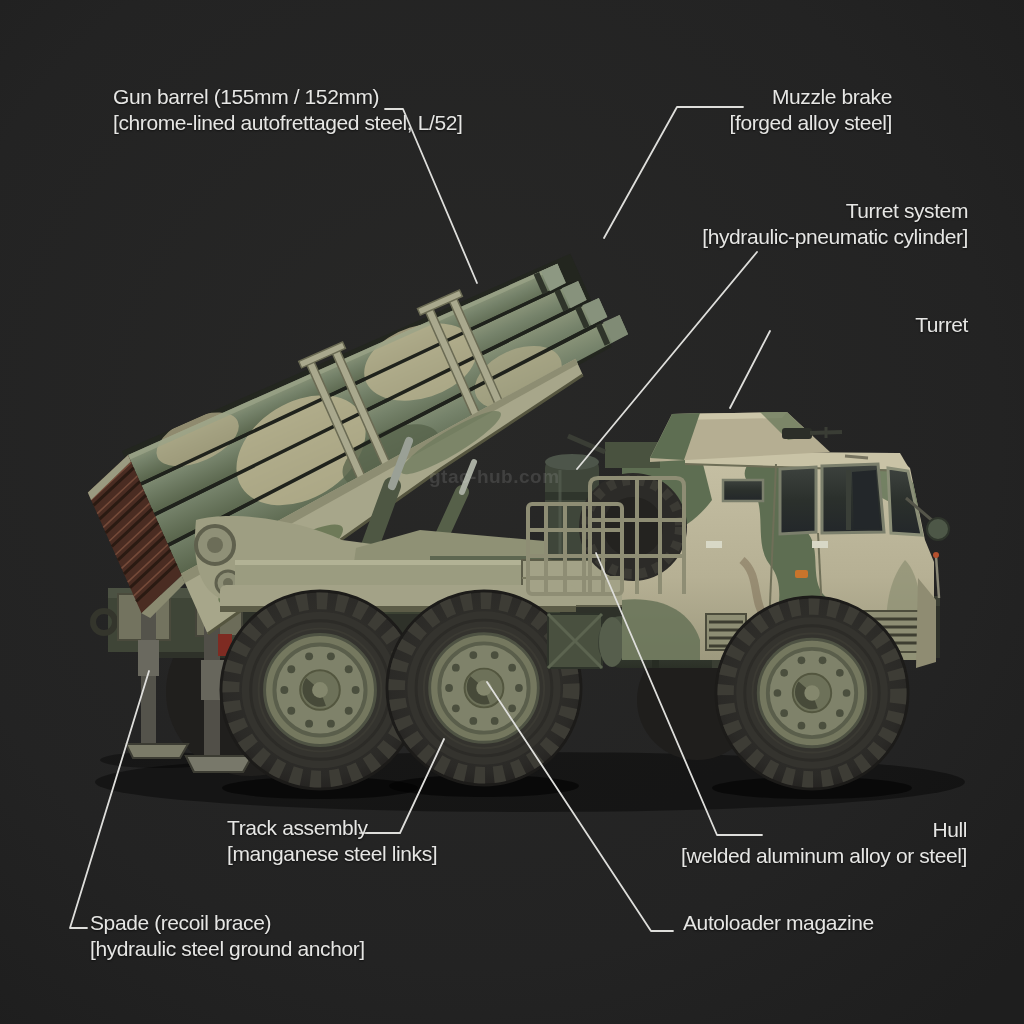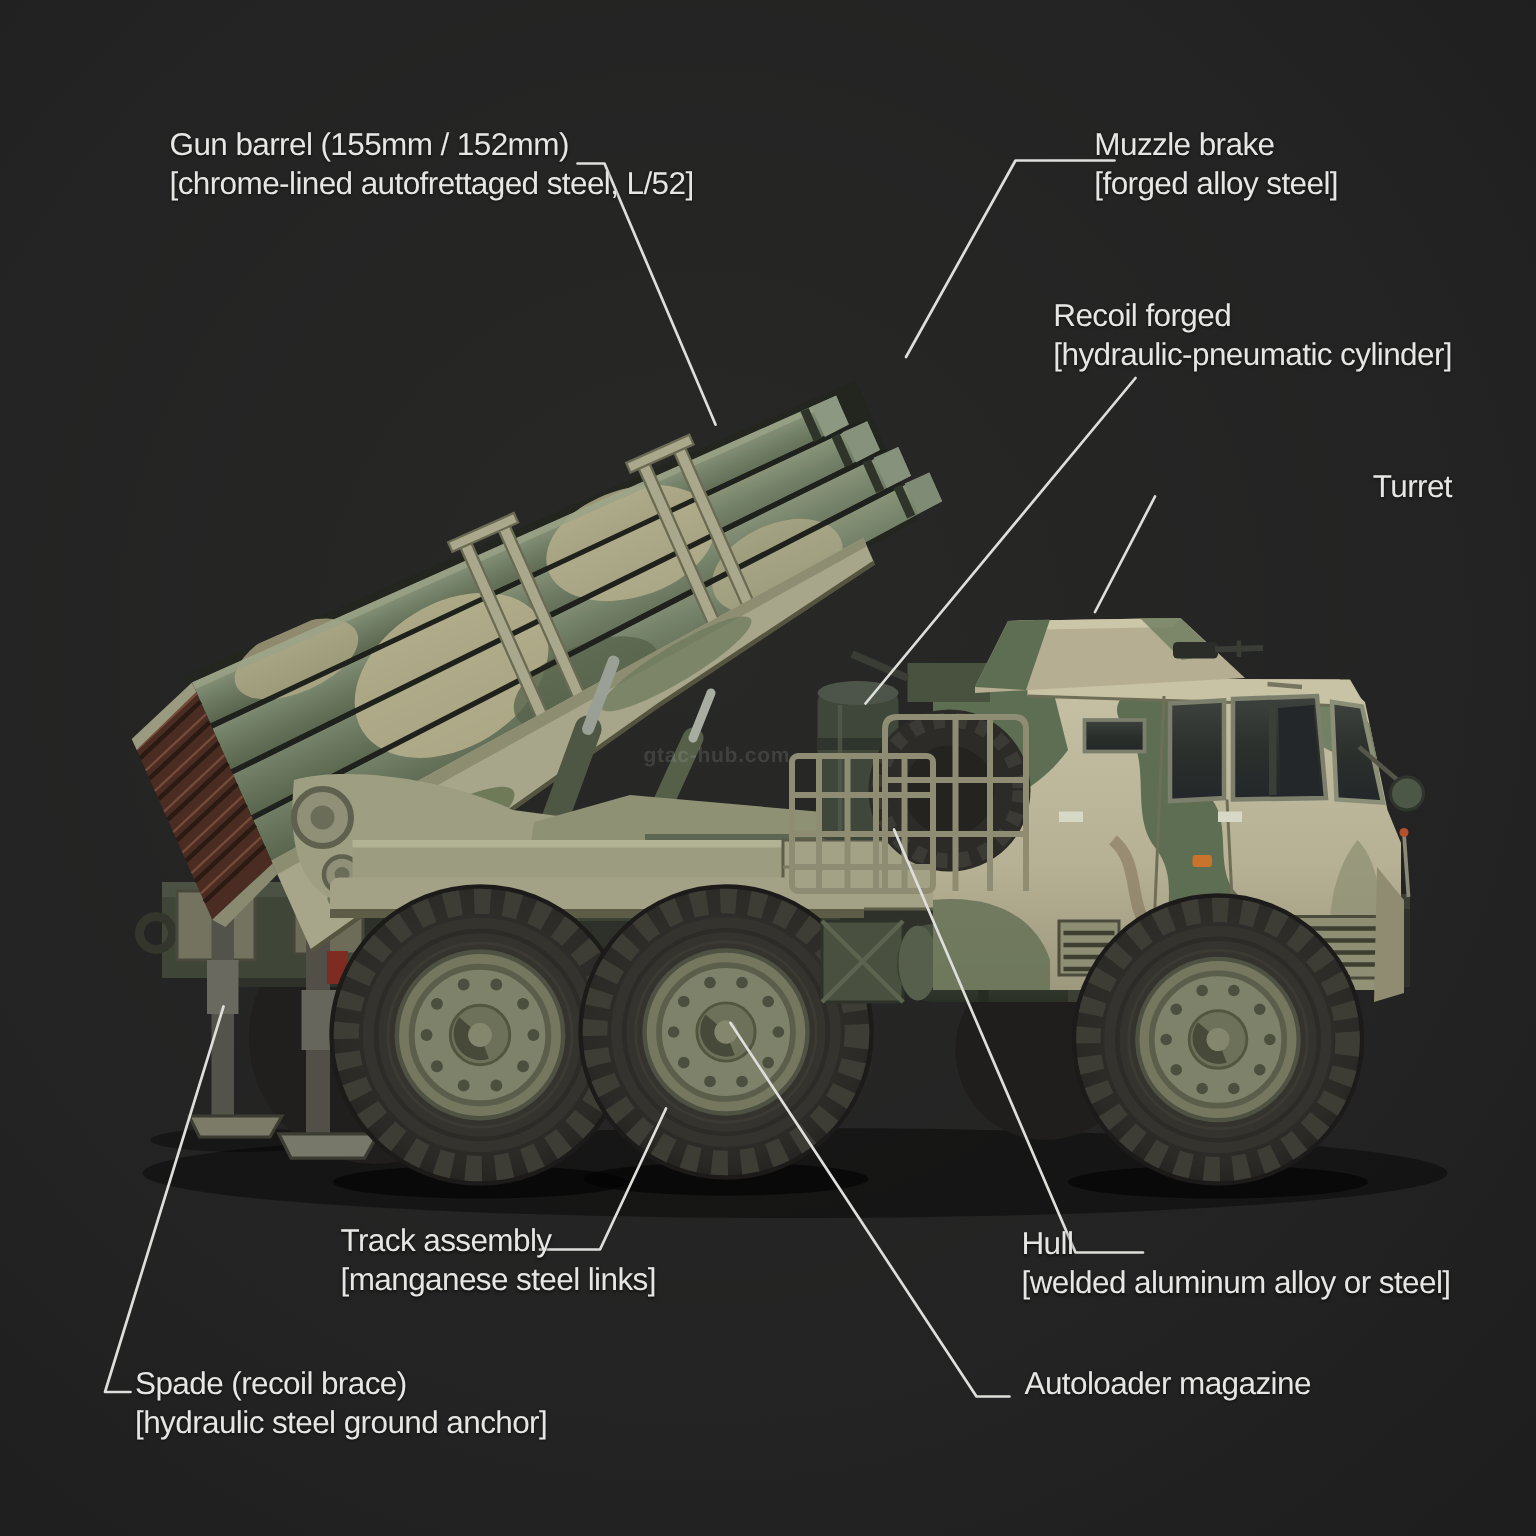--- a/index.html
+++ b/index.html
@@ -9,25 +9,25 @@
     font-family:"Liberation Sans",sans-serif;
   }
   #art{position:absolute;left:0;top:0;width:1024px;height:1024px;display:block;}
   .lbl{
     position:absolute;color:#e6e6e4;font-size:21px;line-height:26px;
     letter-spacing:-0.4px;white-space:nowrap;
     text-shadow:0 1px 2px rgba(0,0,0,.6);
   }
   .lbl .part{display:block;}
   .lbl .spec{display:block;}
-  .al-r{}
+  .al-r{text-align:right;}
   .al-l{text-align:left;}
   #watermark{
-    position:absolute;left:429px;top:495px;
-    font-size:14px;font-weight:bold;letter-spacing:.5px;
+    position:absolute;left:429px;top:466px;
+    font-size:19px;font-weight:bold;letter-spacing:.5px;
     color:rgba(205,205,205,0.15);white-space:nowrap;
   }
   
   #lbl-gun{left:85px;top:84px;margin-left:28px;}
   #lbl-muzzle{right:132px;top:84px;}
   #lbl-recoil{right:56px;top:198px;}
   #lbl-turret{right:56px;top:312px;}
   #lbl-track{left:227px;top:815px;}
   #lbl-hull{right:57px;top:817px;}
   #lbl-spade{left:90px;top:910px;}
@@ -389,21 +389,21 @@
 
 <div class="lbl al-l" id="lbl-gun">
   <span class="part">Gun barrel (155mm / 152mm)</span>
   <span class="spec">[chrome-lined autofrettaged steel, L/52]</span>
 </div>
 <div class="lbl al-r" id="lbl-muzzle">
   <span class="part">Muzzle brake</span>
   <span class="spec">[forged alloy steel]</span>
 </div>
 <div class="lbl al-r" id="lbl-recoil">
-  <span class="part">Recoil forged</span>
+  <span class="part">Turret system</span>
   <span class="spec">[hydraulic-pneumatic cylinder]</span>
 </div>
 <div class="lbl al-r" id="lbl-turret">
   <span class="part">Turret</span>
 </div>
 <div class="lbl al-l" id="lbl-track">
   <span class="part">Track assembly</span>
   <span class="spec">[manganese steel links]</span>
 </div>
 <div class="lbl al-r" id="lbl-hull">

